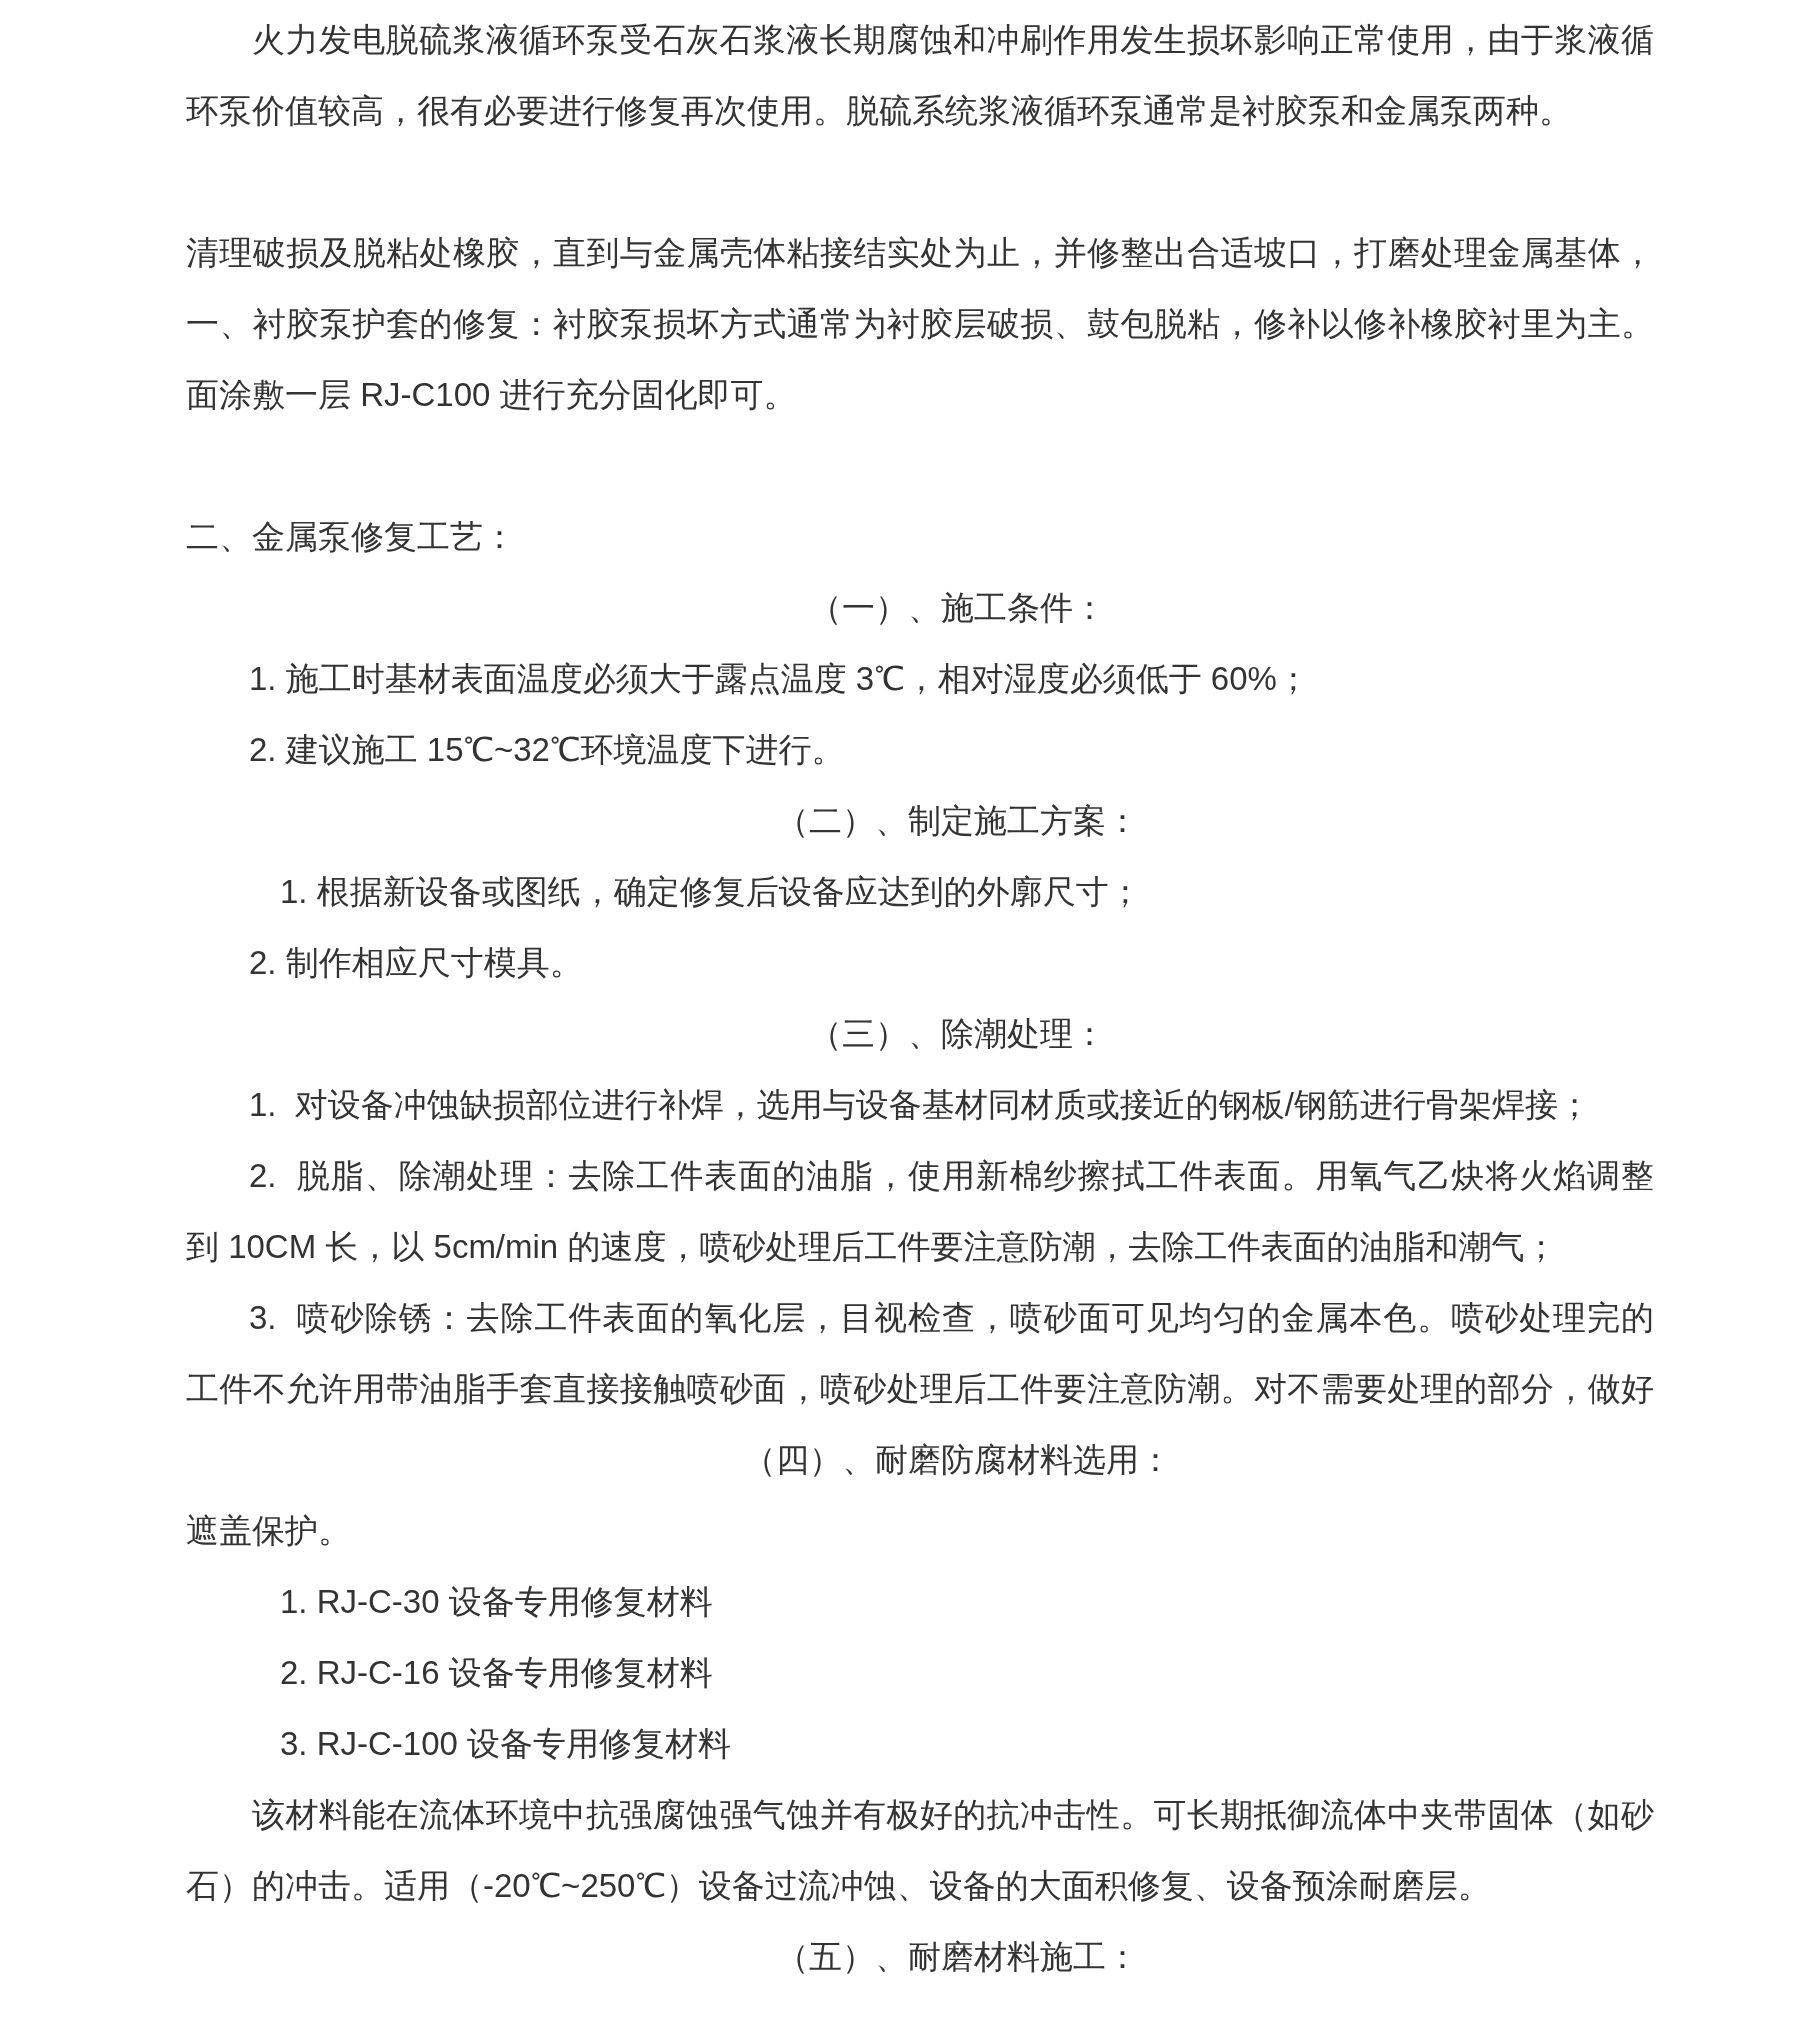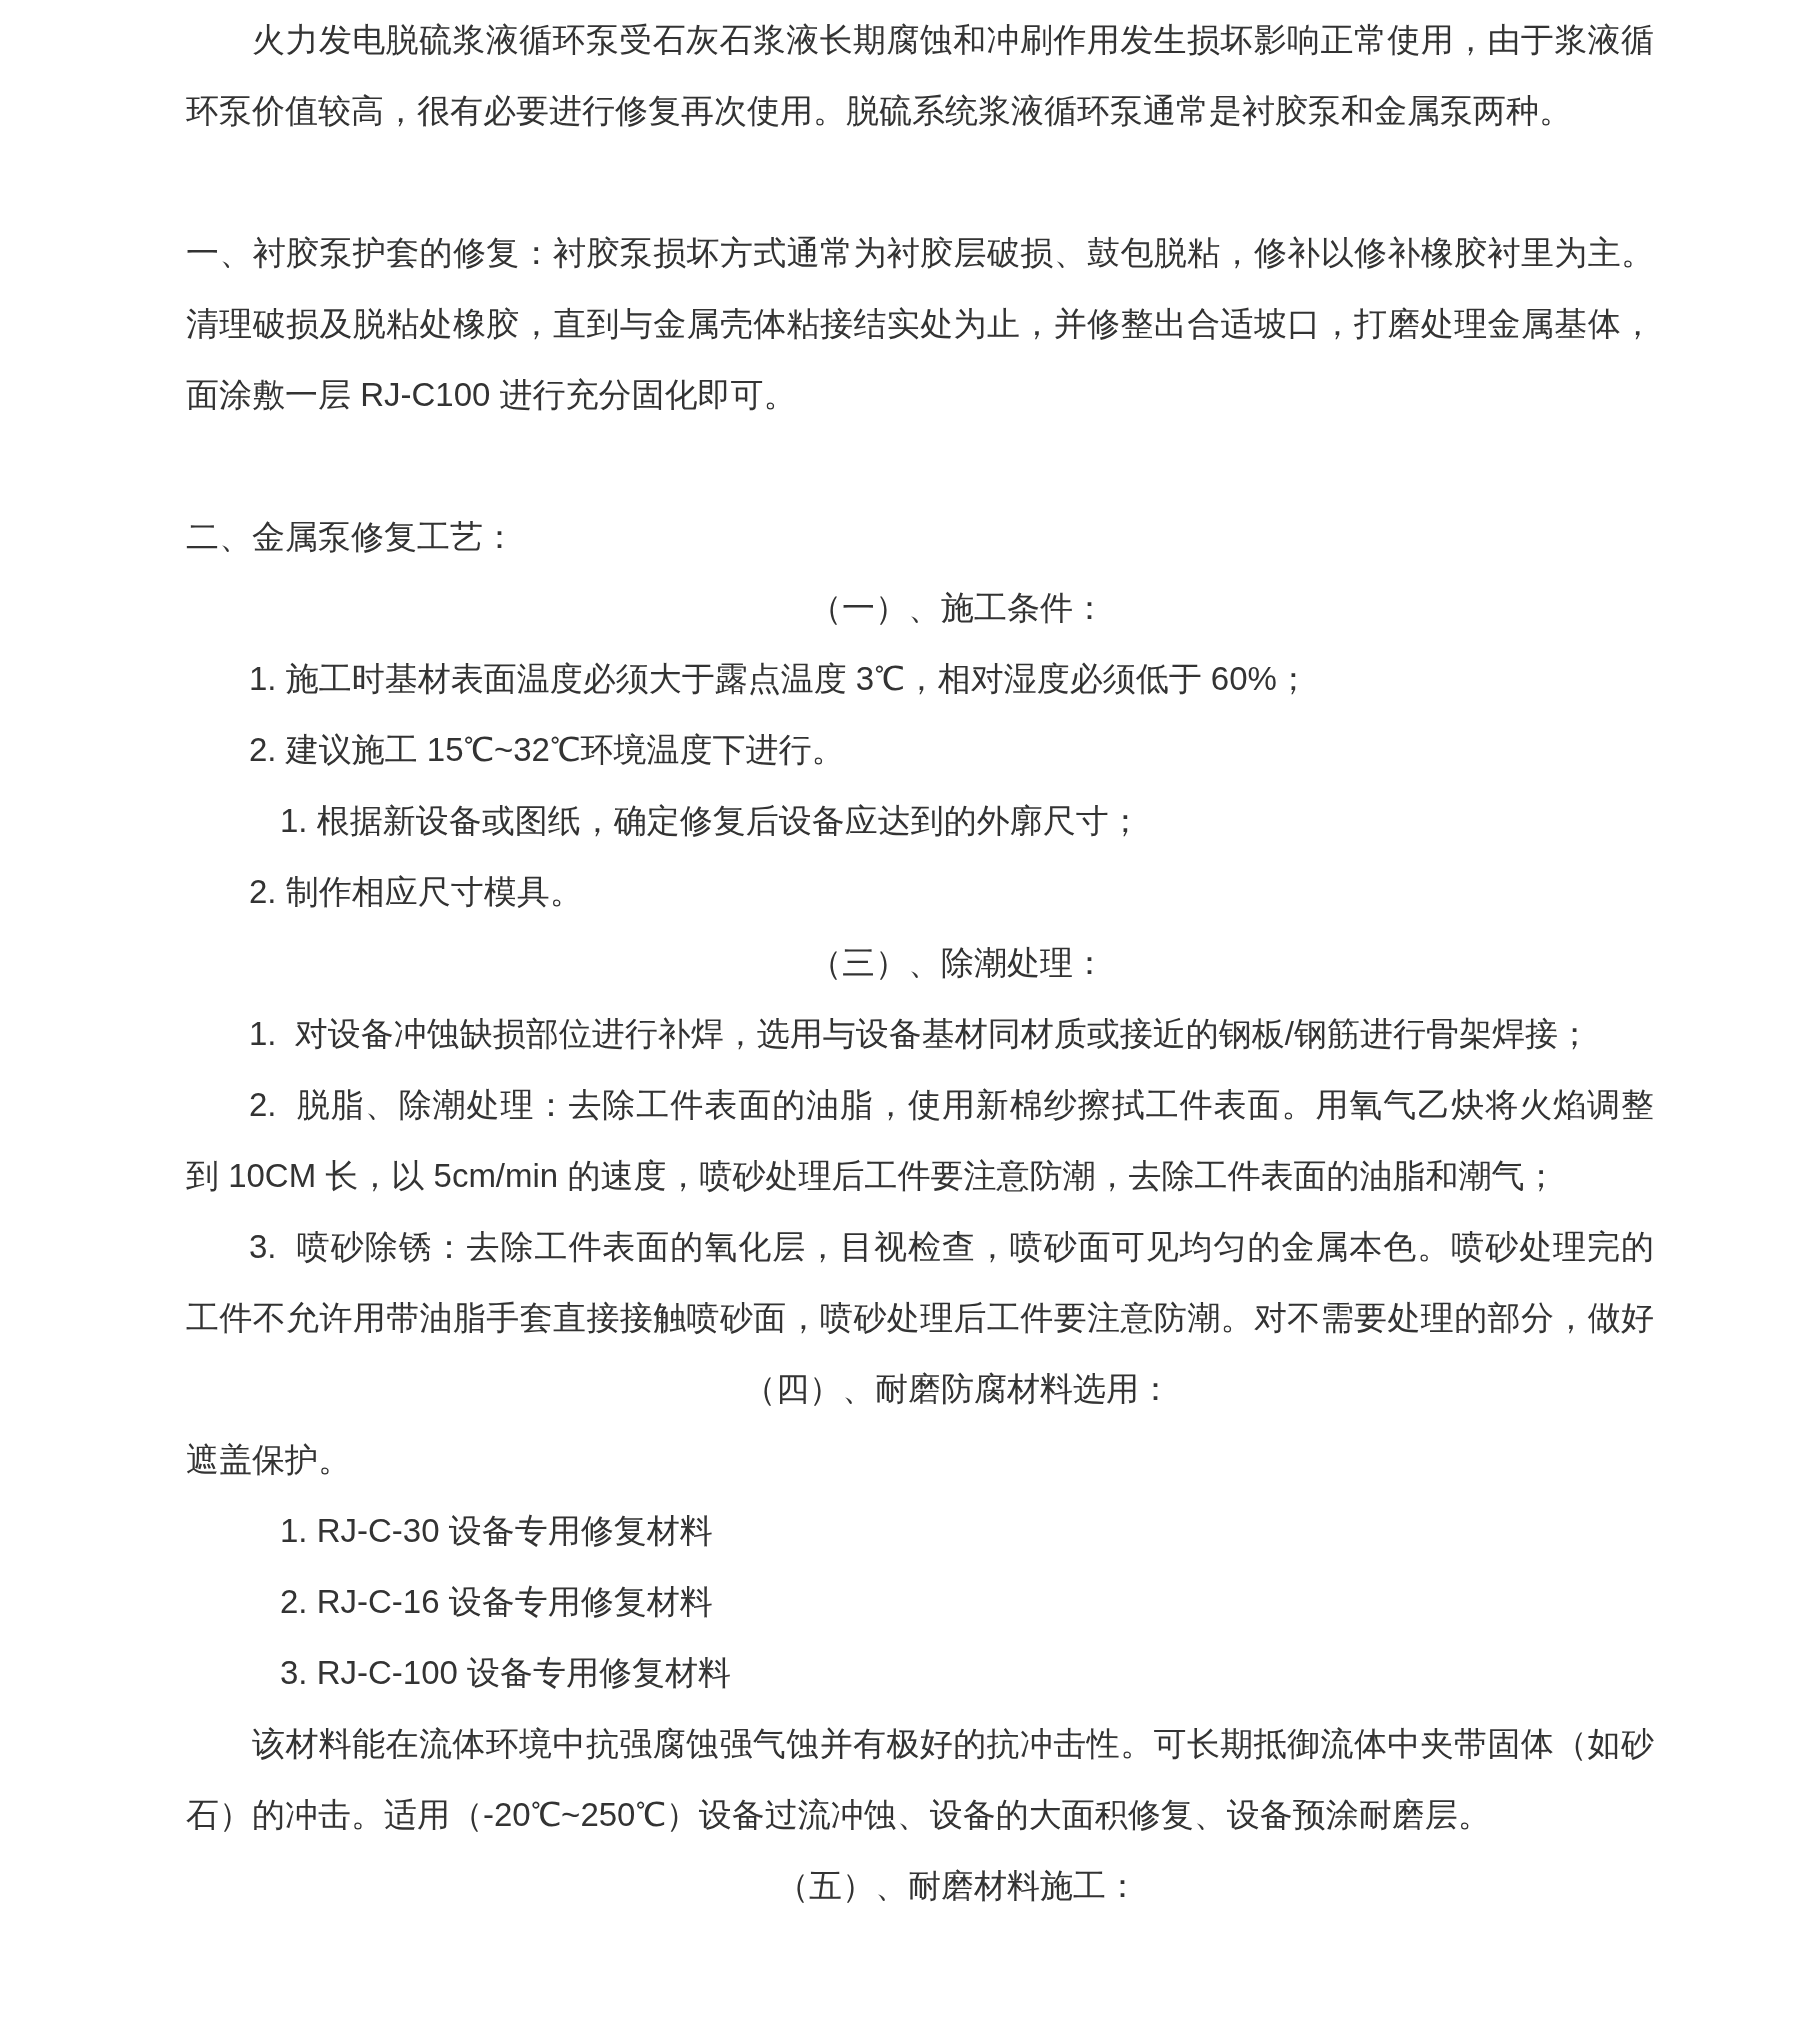--- a/index.html
+++ b/index.html
@@ -44,28 +44,29 @@
 </style>
 </head>
 <body>
 
 <main class="doc">
   <section>
 
   <div class="line ind2 full">火力发电脱硫浆液循环泵受石灰石浆液长期腐蚀和冲刷作用发生损坏影响正常使用，由于浆液循</div>
       <div class="line">环泵价值较高，很有必要进行修复再次使用。脱硫系统浆液循环泵通常是衬胶泵和金属泵两种。</div>
       <div class="line blank"></div>
+      <div class="line full">清理破损及脱粘处橡胶，直到与金属壳体粘接结实处为止，并修整出合适坡口，打磨处理金属基体，</div>
       <div class="line full">一、衬胶泵护套的修复：衬胶泵损坏方式通常为衬胶层破损、鼓包脱粘，修补以修补橡胶衬里为主。</div>
-      <div class="line full">清理破损及脱粘处橡胶，直到与金属壳体粘接结实处为止，并修整出合适坡口，打磨处理金属基体，</div>
       <div class="line">面涂敷一层 RJ-C100 进行充分固化即可。</div>
       <div class="line blank"></div>
       <div class="line">二、金属泵修复工艺：</div>
       <div class="line ml24">（一）、施工条件：</div>
       <div class="line ml2">1. 施工时基材表面温度必须大于露点温度 3℃，相对湿度必须低于 60%；</div>
       <div class="line ml2">2. 建议施工 15℃~32℃环境温度下进行。</div>
+      <div class="line ml24">（二）、制定施工方案：</div>
       <div class="line ml3">1. 根据新设备或图纸，确定修复后设备应达到的外廓尺寸；</div>
       <div class="line ml2">2. 制作相应尺寸模具。</div>
       <div class="line ml24">（三）、除潮处理：</div>
       <div class="line ml2">1.  对设备冲蚀缺损部位进行补焊，选用与设备基材同材质或接近的钢板/钢筋进行骨架焊接；</div>
       <div class="line ml2 full">2.  脱脂、除潮处理：去除工件表面的油脂，使用新棉纱擦拭工件表面。用氧气乙炔将火焰调整</div>
       <div class="line">到 10CM 长，以 5cm/min 的速度，喷砂处理后工件要注意防潮，去除工件表面的油脂和潮气；</div>
       <div class="line ml2 full">3.  喷砂除锈：去除工件表面的氧化层，目视检查，喷砂面可见均匀的金属本色。喷砂处理完的</div>
       <div class="line full">工件不允许用带油脂手套直接接触喷砂面，喷砂处理后工件要注意防潮。对不需要处理的部分，做好</div>
       <div class="line ml24">（四）、耐磨防腐材料选用：</div>
       <div class="line">遮盖保护。</div>

